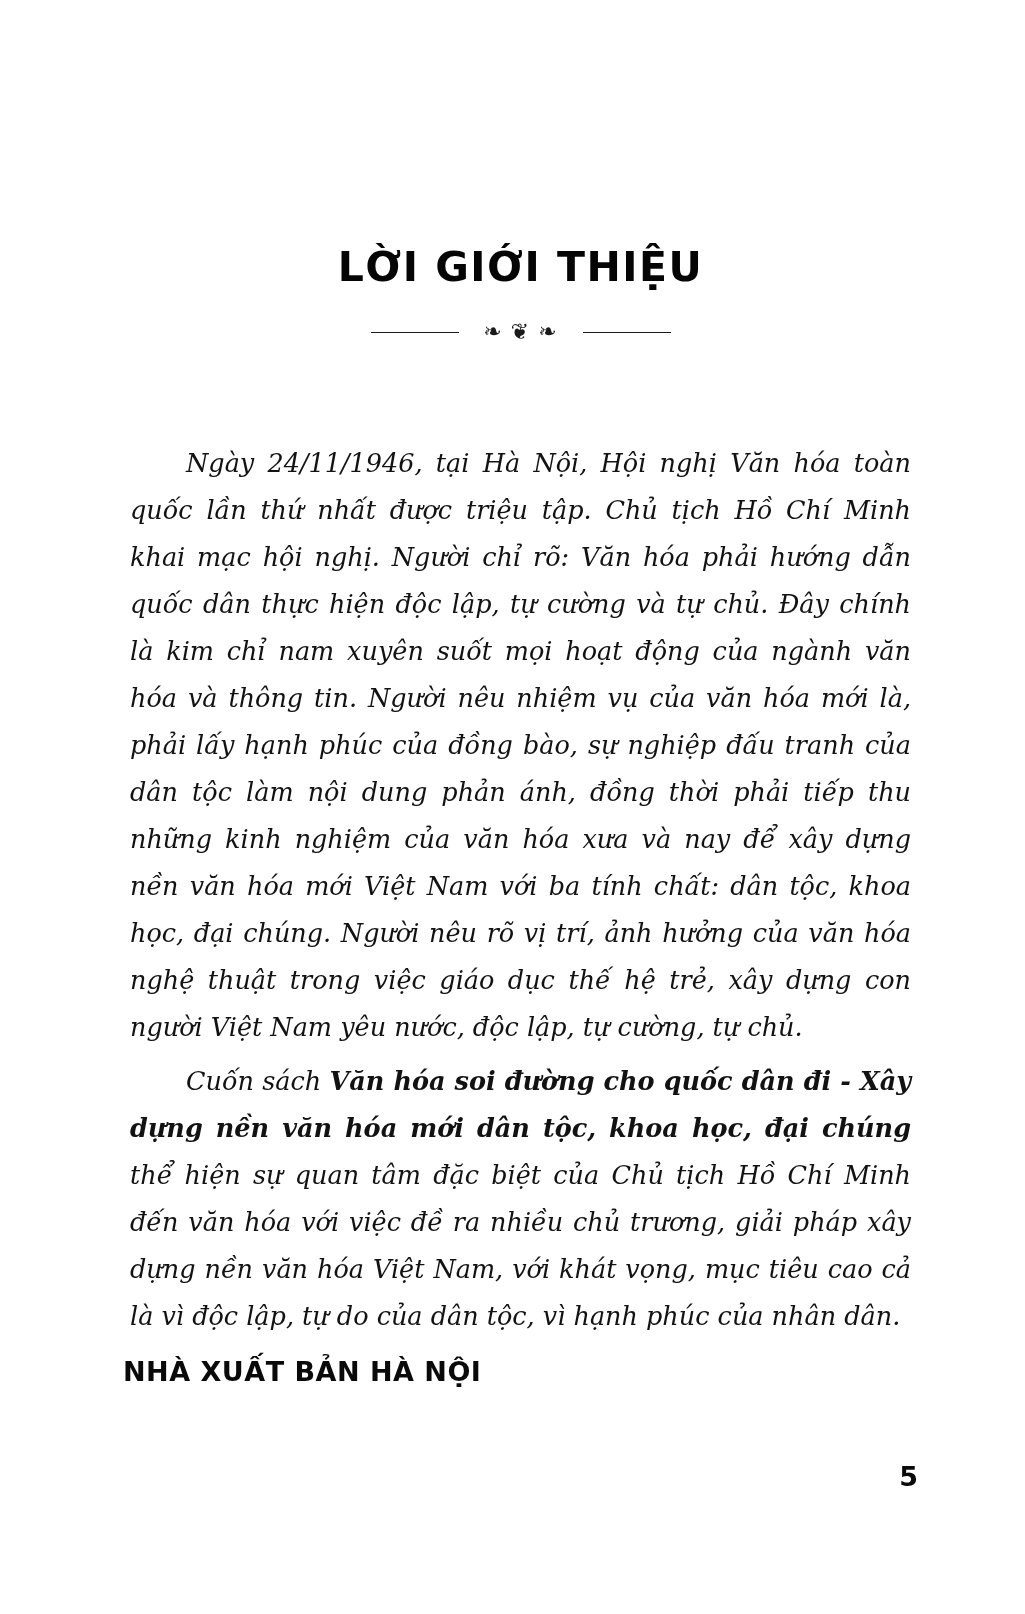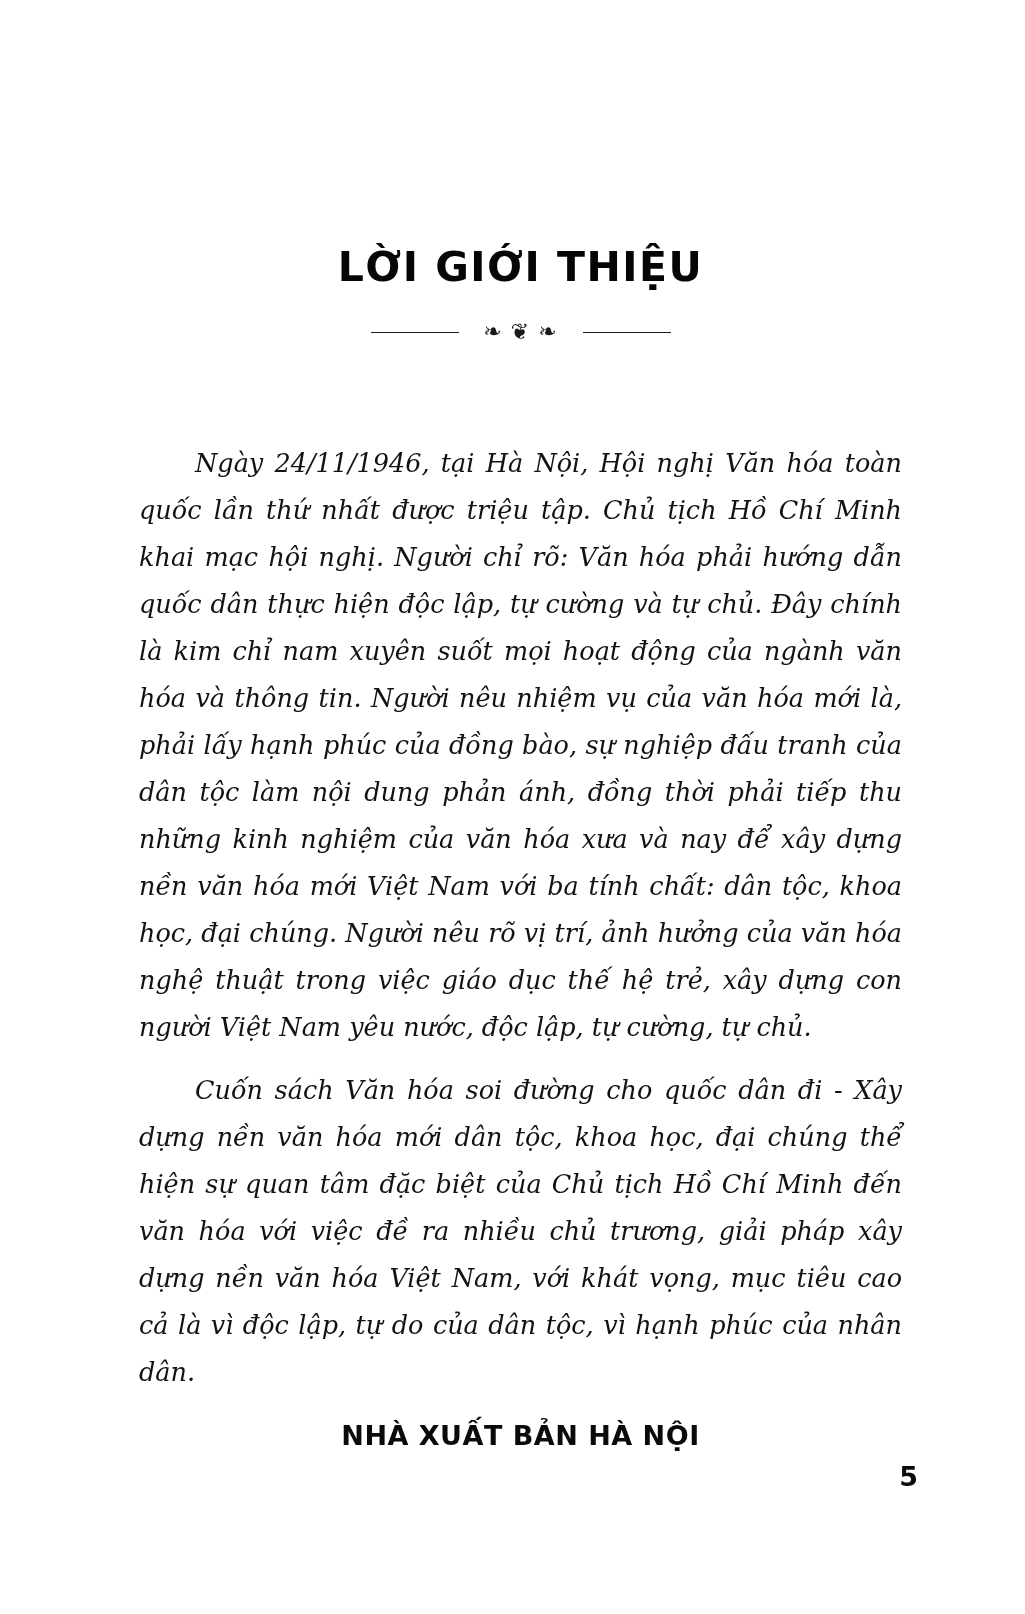--- a/index.html
+++ b/index.html
@@ -68,34 +68,34 @@
     font-family: "DejaVu Serif", serif;
     font-style: italic;
     font-size: 25.5px;
     line-height: 47px;
     text-align: justify;
     text-justify: inter-word;
     color: #121212;
   }
 
   .body-text p {
-    margin: 16px;
+    margin: 7px;
     text-indent: 56px;
   }
   .body-text p + p {
     margin-top: 2px;
   }
 
   .bold-title {
-    font-weight: normal;
+    font-weight: bold;
   }
 
   .publisher {
     margin-top: 8px;
-    text-align: center;
+    text-align: left;
     font-family: "DejaVu Sans", sans-serif;
     font-style: normal;
     font-weight: bold;
     font-size: 27px;
     letter-spacing: 0.5px;
     color: #0a0a0a;
   }
 
   .page-number {
     position: absolute;

